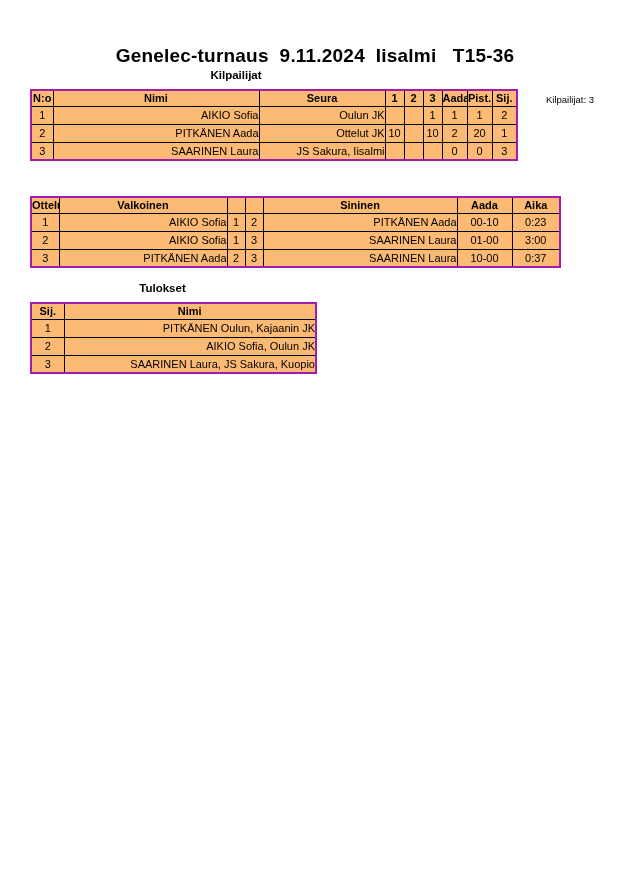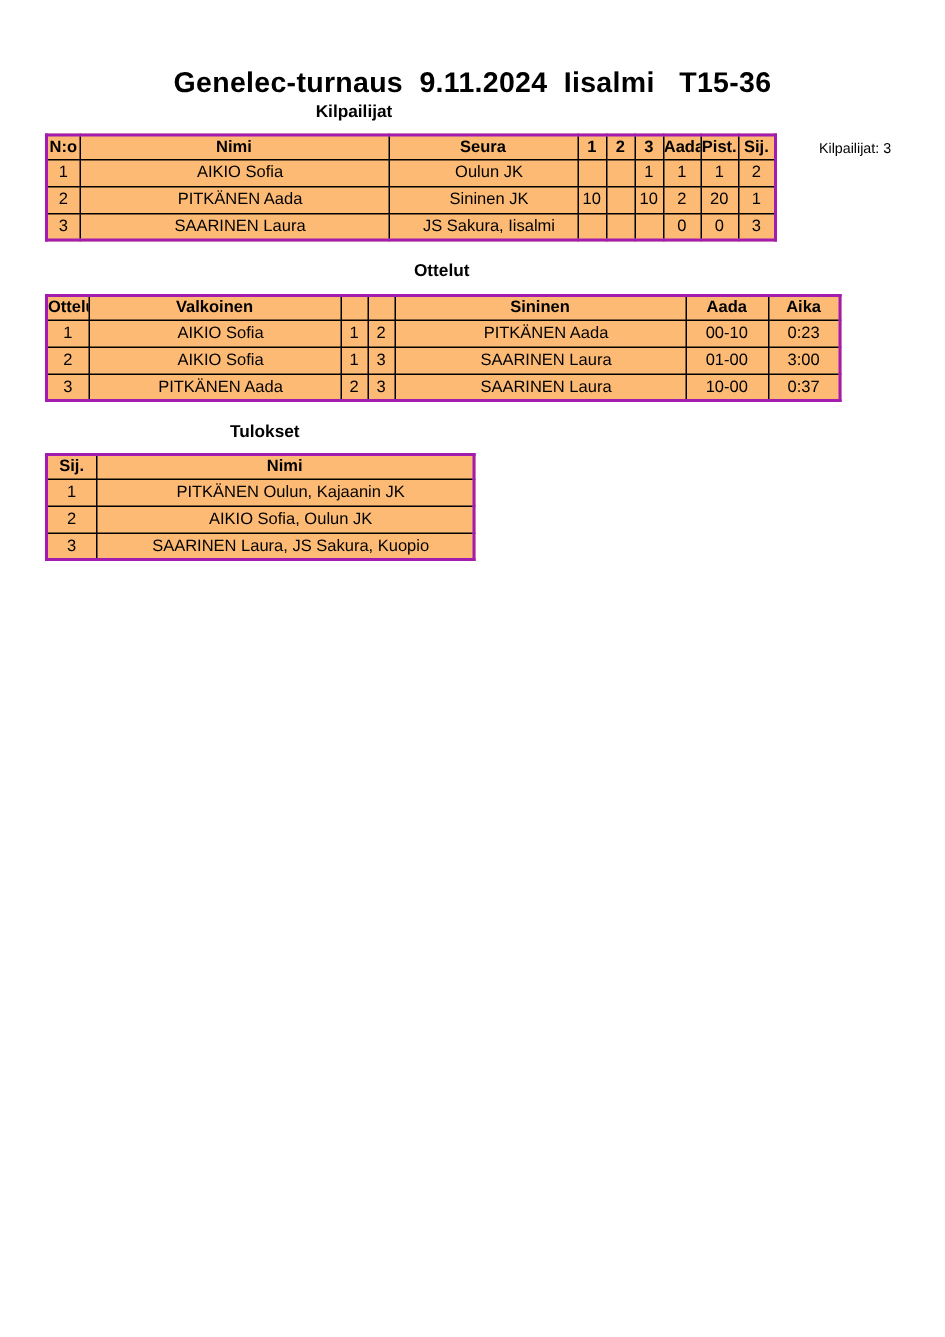--- a/index.html
+++ b/index.html
@@ -15,21 +15,21 @@
   .title {
     position: absolute; top: 45px; left: 0; width: 630px;
     text-align: center; font-size: 19px; font-weight: bold;
     white-space: pre; letter-spacing: 0.2px;
   }
   .sub-heading {
     position: absolute; font-size: 11.5px; font-weight: bold; text-align: center;
   }
   .heading-competitors { top: 69px; left: 30px; width: 412px; }
   .heading-matches     { top: 175px; left: 30px; width: 529px; }
-  .heading-results     { top: 282px; left: 34px; width: 285px; }
+  .heading-results     { top: 282px; left: 20px; width: 285px; }
 
   .count-label {
     position: absolute; top: 70px; left: 546px; font-size: 9.5px; margin-top: 24px;
   }
 
   table {
     position: absolute;
     border-collapse: collapse;
     table-layout: fixed;
     border: 2px solid #a21caf;
@@ -39,21 +39,21 @@
     border: 1px solid #000;
     font-size: 11px;
     white-space: nowrap;
     overflow: hidden;
     vertical-align: middle;
     text-align: center;
     padding: 0;
   }
   th { font-weight: bold; height: 16px; }
   td { height: 18px; }
-  td.l, th.l { text-align: center; padding-left: 8px; }
+  td.l, th.l { text-align: right; padding-left: 8px; }
 
   #competitors-table { top: 89px;  left: 30px; width: 486px; }
   #matches-table     { top: 196px; left: 30px; width: 529px; }
   #results-table     { top: 302px; left: 30px; width: 285px; }
 </style>
 </head>
 <body>
 
 <div class="page">
 
@@ -95,21 +95,21 @@
         <td></td>
         <td></td>
         <td>1</td>
         <td>1</td>
         <td>1</td>
         <td>2</td>
       </tr>
       <tr>
         <td>2</td>
         <td class="l">PITKÄNEN Aada</td>
-        <td class="l">Sininen JK</td>
+        <td class="l">Ottelut JK</td>
         <td>10</td>
         <td></td>
         <td>10</td>
         <td>2</td>
         <td>20</td>
         <td>1</td>
       </tr>
       <tr>
         <td>3</td>
         <td class="l">SAARINEN Laura</td>
@@ -117,21 +117,20 @@
         <td></td>
         <td></td>
         <td></td>
         <td>0</td>
         <td>0</td>
         <td>3</td>
       </tr>
     </tbody>
   </table>
 
-  <div class="sub-heading heading-matches">Ottelut</div>
 
   <table id="matches-table">
     <colgroup>
       <col style="width:28px">
         <col style="width:168px">
         <col style="width:18px">
       <col style="width:18px">
         <col style="width:194px">
         <col style="width:55px">
         <col style="width:48px">

